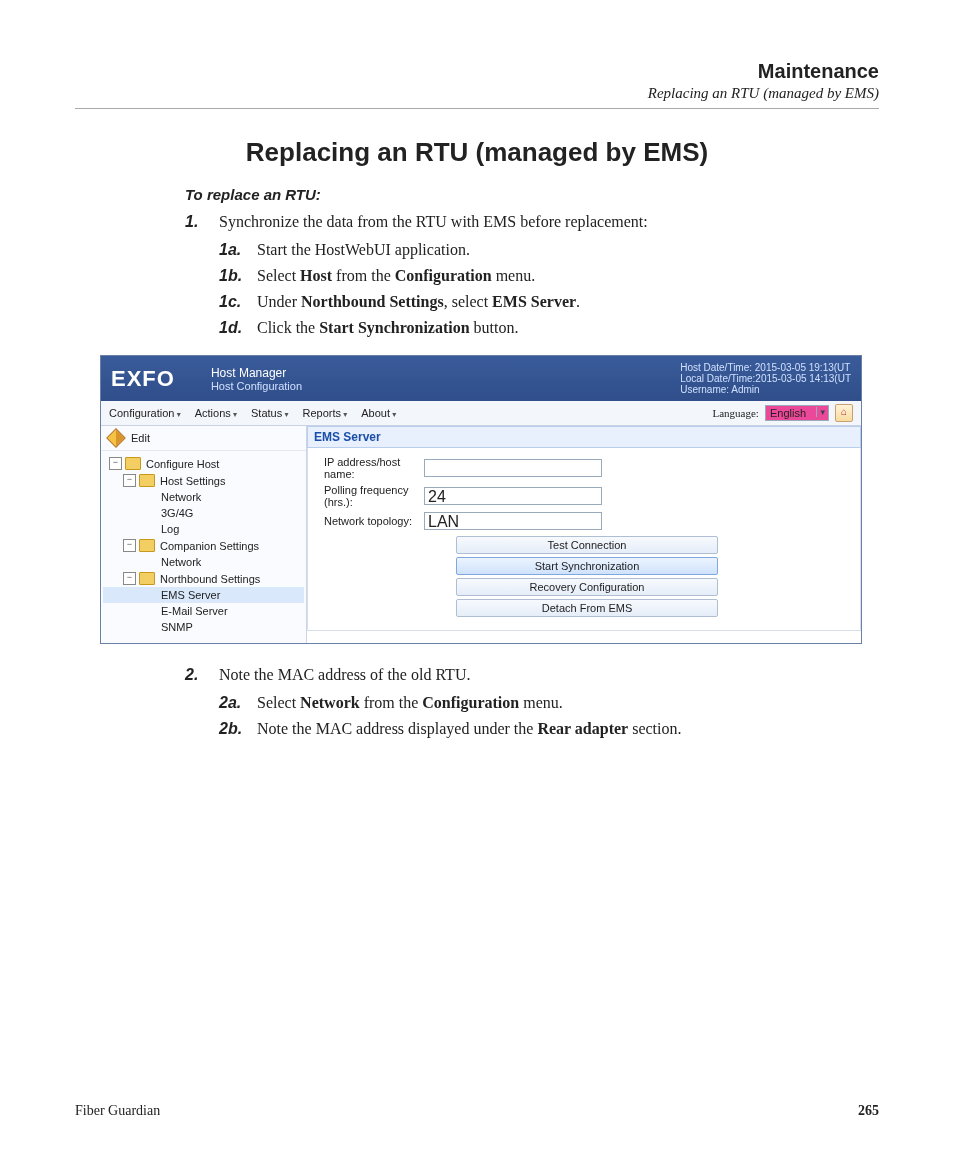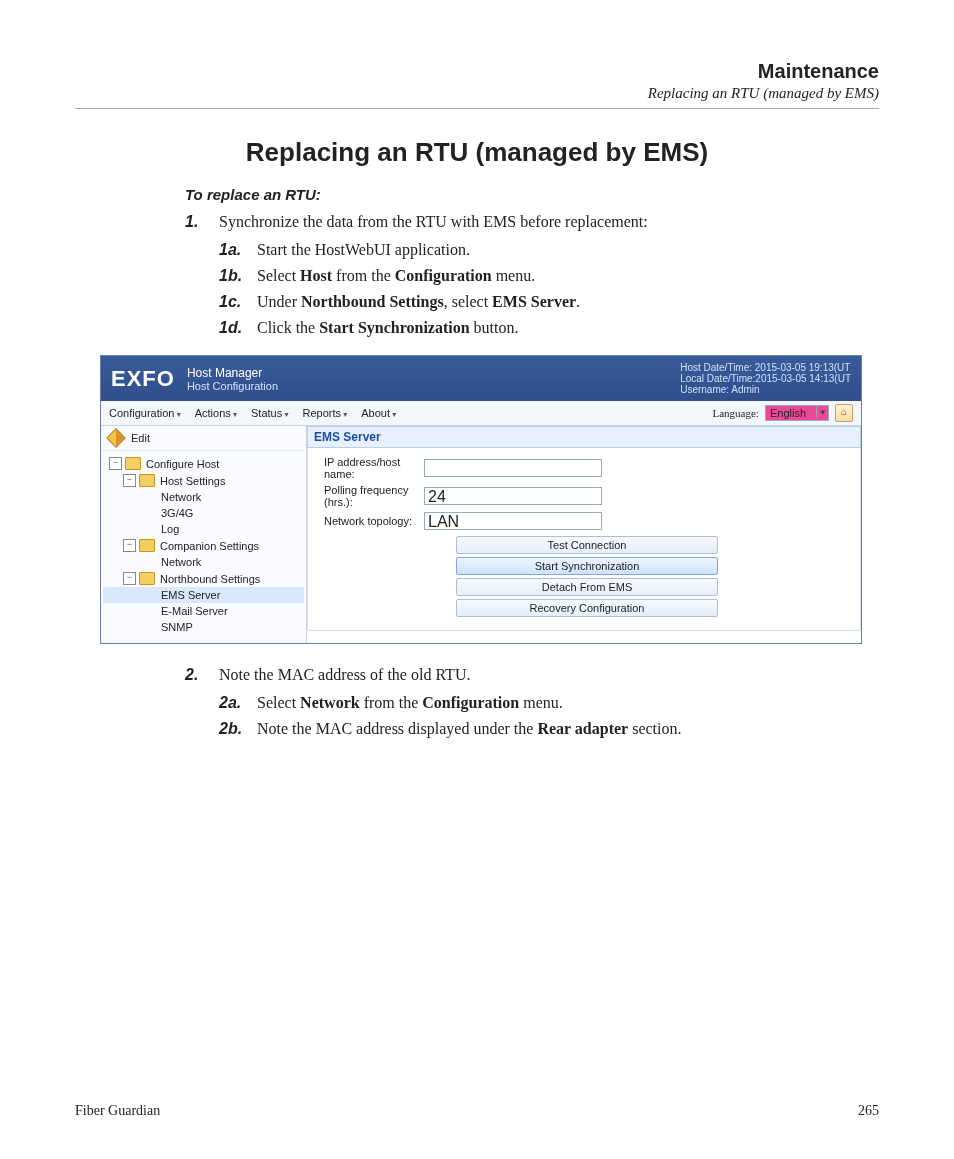--- a/index.html
+++ b/index.html
@@ -92,21 +92,21 @@
     display: flex;
     align-items: center;
     padding: 6px 10px;
   }
   .logo {
     font-family: Arial, sans-serif;
     font-weight: 900;
     font-size: 22px;
     letter-spacing: 1px;
     color: #fff;
-    margin-right: 12px;
+    margin-right: 36px;
   }
   .shot-header .titles { flex: 1; }
   .shot-header .titles .t1 { font-weight: normal; font-size: 12px; }
   .shot-header .titles .t2 { font-size: 11px; color: #cfe0ff; }
   .shot-header .meta { font-size: 10px; text-align: left; color:#cfe0ff; }
   .shot-menu {
     background: #f3f6fb;
     border-bottom: 1px solid #c8d2e3;
     display: flex;
     align-items: center;
@@ -197,21 +197,21 @@
   .sbtn.hl {
     background:linear-gradient(#ecf4ff,#cfe2fb);
     border-color:#7fa8e0;
   }
   .footer {
     position:absolute;
     bottom:40px; left:75px; right:75px;
     display:flex; justify-content:space-between;
     font-size:14px;
   }
-  .footer .pg { font-weight:normal; }
+  .footer .pg { font-weight:bold; }
 </style>
 </head>
 <body>
 
 <div class="page">
 
   <div class="running-head">
     <div class="chapter">Maintenance</div>
     <div class="section">Replacing an RTU (managed by EMS)</div>
   </div>
@@ -346,22 +346,22 @@
             <span class="lbl">Polling frequency (hrs.):</span>
             <span class="inp">24</span>
           </div>
           <div class="frow">
             <span class="lbl">Network topology:</span>
             <span class="inp">LAN</span>
           </div>
           <div class="btnstack">
             <span class="sbtn">Test Connection</span>
             <span class="sbtn hl">Start Synchronization</span>
+            <span class="sbtn">Recovery Configuration</span>
             <span class="sbtn">Detach From EMS</span>
-            <span class="sbtn">Recovery Configuration</span>
           </div>
         </div>
       </div>
     </div>
   </div>
 
   <div class="indent1">
     <div class="step">
       <span class="num">2.</span>
       <span class="txt">Note the MAC address of the old RTU.</span>

